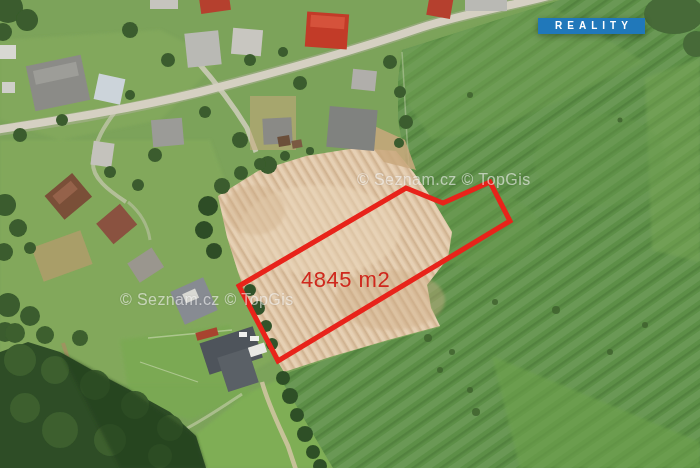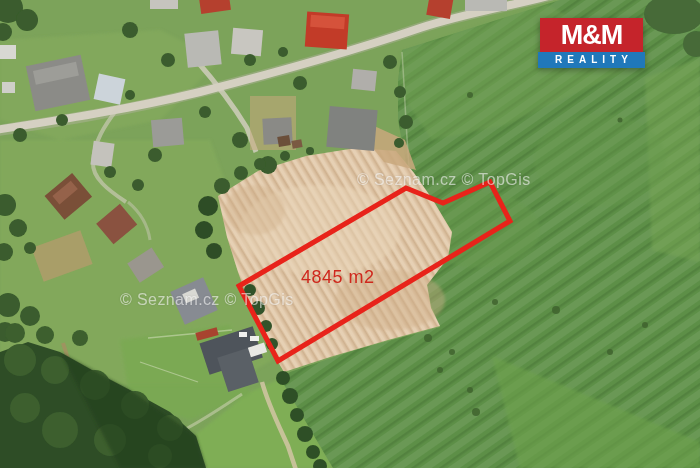--- a/index.html
+++ b/index.html
@@ -4,21 +4,21 @@
 <style>
   html,body{margin:0;padding:0;background:#222;}
   .stage{
     position:relative;width:700px;height:468px;overflow:hidden;
     font-family:"Liberation Sans", sans-serif;
     background:#7fa65a;
   }
   .stage svg{position:absolute;left:0;top:0;display:block;}
   .area-label{
     position:absolute;left:301px;top:267px;
-    font-size:18px;font-weight:500;color:#cf281d;
+    font-size:22px;font-weight:500;color:#cf281d;
     letter-spacing:.5px;white-space:nowrap;
   }
   .watermark{
     position:absolute;font-size:16px;color:rgba(255,255,255,.58);
     letter-spacing:.4px;white-space:nowrap;text-shadow:0 0 2px rgba(0,0,0,.15);
   }
   .wm-top{left:357px;top:171px;}
   .wm-bottom{left:120px;top:291px;}
   .logo{position:absolute;left:538px;top:18px;width:107px;filter:drop-shadow(0 2px 3px rgba(0,0,0,.35));}
   .logo-red{
@@ -233,16 +233,15 @@
     </g>
 
     <polygon class="plot-outline" points="239,286 406,188 443,203 490,182 510,221 278,361"></polygon>
   </svg>
 
   <div class="watermark wm-top">© Seznam.cz © TopGis</div>
   <div class="watermark wm-bottom">© Seznam.cz © TopGis</div>
   <div class="area-label">4845 m2</div>
 
   <div class="logo">
-    <div class="logo-red">M&amp;M</div>
     <div class="logo-blue">REALITY</div>
   </div>
 </div>
 
 </body></html>

